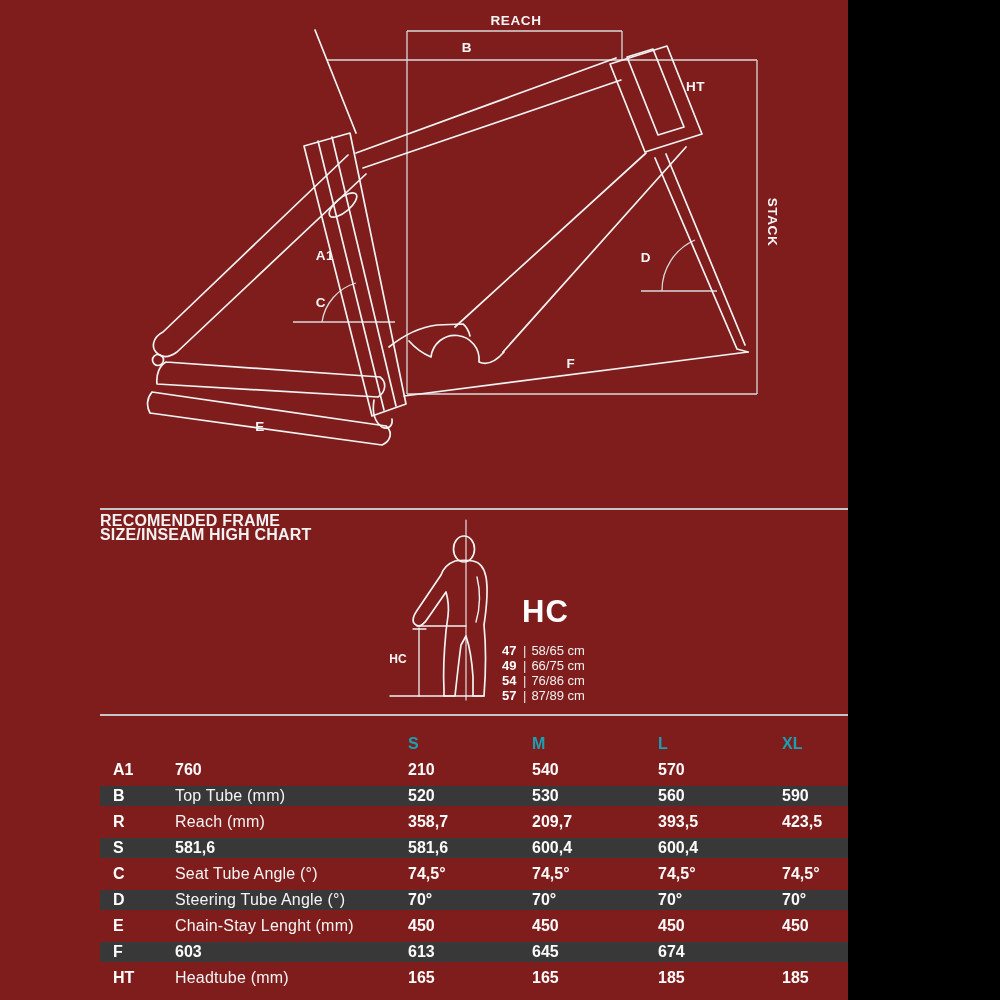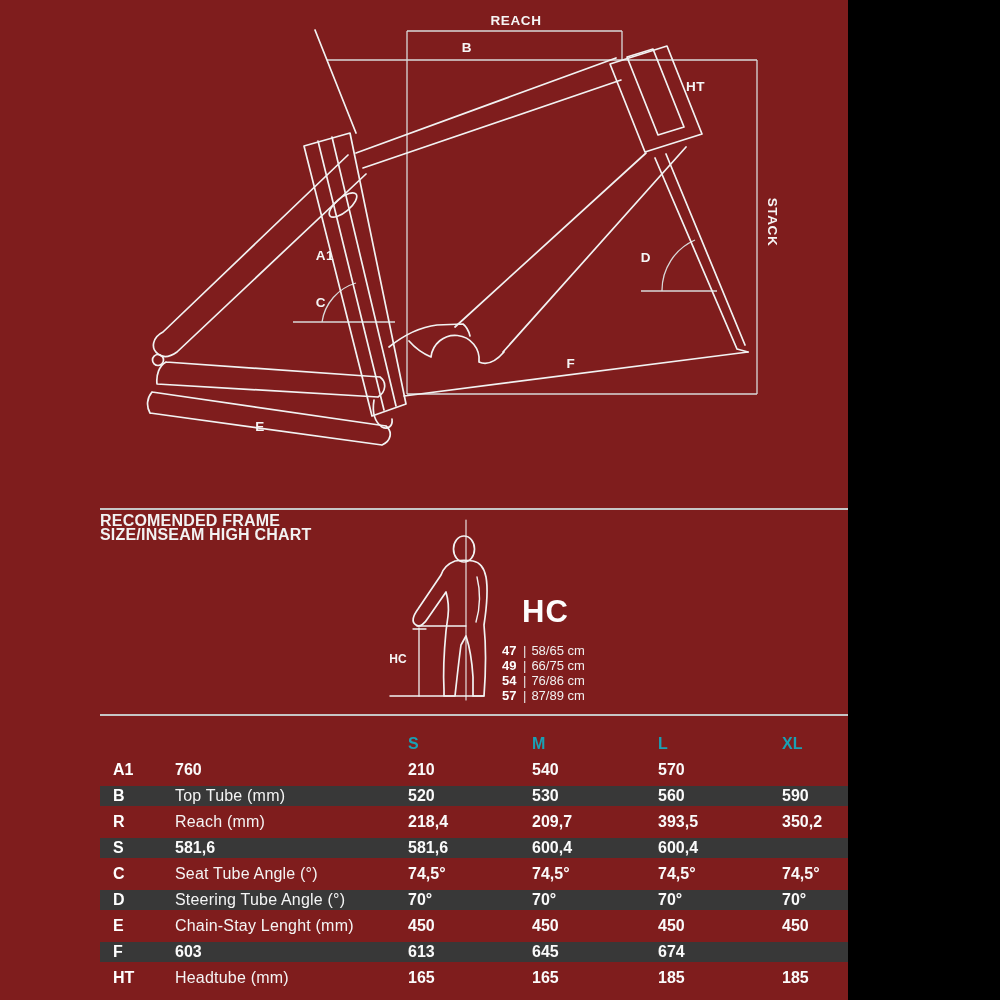--- a/index.html
+++ b/index.html
@@ -168,24 +168,24 @@
         <span class="c-label">Top Tube (mm)</span>
         <span class="c-val">520</span>
         <span class="c-val">530</span>
         <span class="c-val">560</span>
         <span class="c-val">590</span>
       </div>
 
       <div class="tr">
         <span class="c-key">R</span>
         <span class="c-label">Reach (mm)</span>
-        <span class="c-val">218,4</span>
+        <span class="c-val">358,7</span>
         <span class="c-val">209,7</span>
         <span class="c-val">393,5</span>
-        <span class="c-val">350,2</span>
+        <span class="c-val">423,5</span>
       </div>
 
       <div class="tr">
         <span class="c-key">S</span>
         <span class="c-val">581,6</span>
         <span class="c-val">581,6</span>
         <span class="c-val">600,4</span>
         <span class="c-val">600,4</span>
       </div>
 

